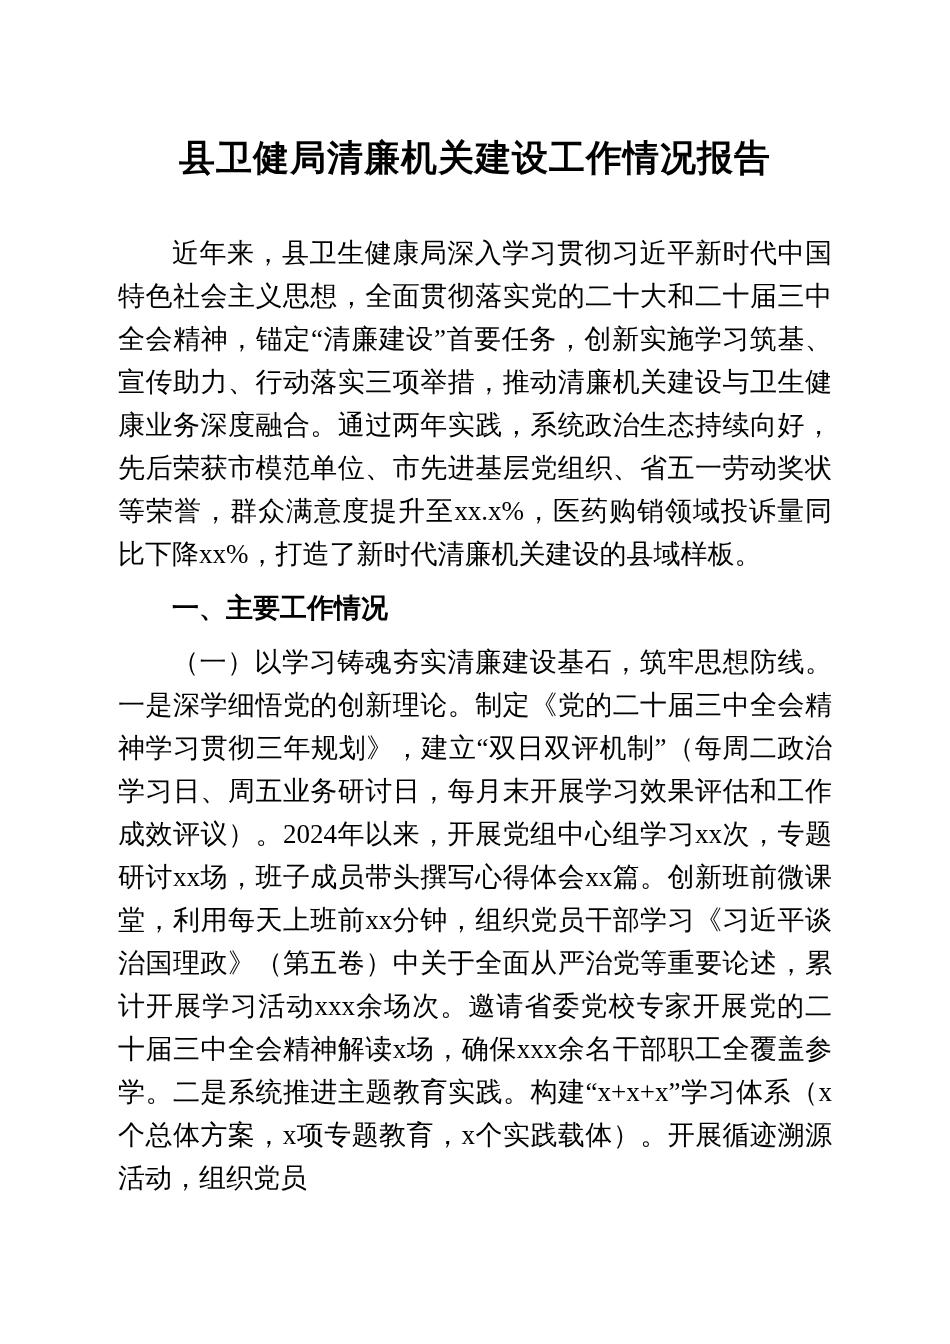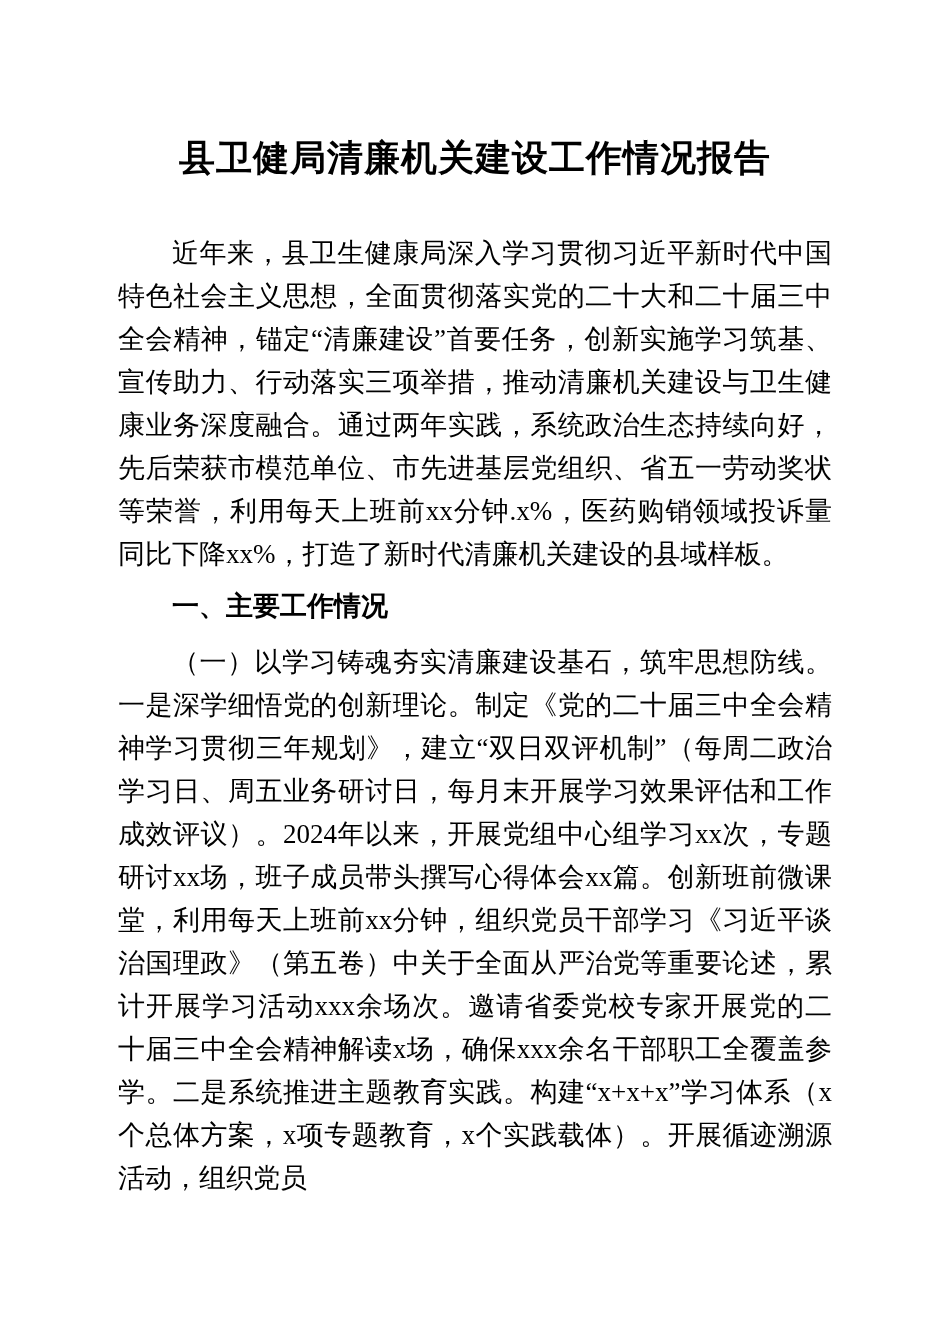--- a/index.html
+++ b/index.html
@@ -33,37 +33,37 @@
     font-family: "Liberation Serif", "DejaVu Serif", serif;
     font-size: 27px;
     line-height: 43px;
     text-align: justify;
     text-justify: inter-ideograph;
     text-indent: 2em;
     margin: 0;
     word-break: break-all;
   }
   .section-heading {
-    font-family: Liberation Mono, monospace;
+    font-family: Liberation Serif, serif;
     font-size: 27px;
     line-height: 43px;
     font-weight: 700;
     text-indent: 2em;
     margin: 11px 0 11px 0;
   }
   .para-lead {
     font-weight: 400;
   }
 </style>
 </head>
 <body>
 
 <div class="page">
 
   <h1 class="doc-title">县卫健局清廉机关建设工作情况报告</h1>
 
-  <p class="body-para">近年来，县卫生健康局深入学习贯彻习近平新时代中国特色社会主义思想，全面贯彻落实党的二十大和二十届三中全会精神，锚定“清廉建设”首要任务，创新实施学习筑基、宣传助力、行动落实三项举措，推动清廉机关建设与卫生健康业务深度融合。通过两年实践，系统政治生态持续向好，先后荣获市模范单位、市先进基层党组织、省五一劳动奖状等荣誉，利用每天上班前xx分钟.x%，医药购销领域投诉量同比下降xx%，打造了新时代清廉机关建设的县域样板。</p>
+  <p class="body-para">近年来，县卫生健康局深入学习贯彻习近平新时代中国特色社会主义思想，全面贯彻落实党的二十大和二十届三中全会精神，锚定“清廉建设”首要任务，创新实施学习筑基、宣传助力、行动落实三项举措，推动清廉机关建设与卫生健康业务深度融合。通过两年实践，系统政治生态持续向好，先后荣获市模范单位、市先进基层党组织、省五一劳动奖状等荣誉，群众满意度提升至xx.x%，医药购销领域投诉量同比下降xx%，打造了新时代清廉机关建设的县域样板。</p>
 
   <h2 class="section-heading">一、主要工作情况</h2>
 
   <p class="body-para"><strong class="para-lead">（一）以学习铸魂夯实清廉建设基石，筑牢思想防线。</strong><span>一是深学细悟党的创新理论。制定《党的二十届三中全会精神学习贯彻三年规划》，建立“双日双评机制”（每周二政治学习日、周五业务研讨日，每月末开展学习效果评估和工作成效评议）。2024年以来，开展党组中心组学习xx次，专题研讨xx场，班子成员带头撰写心得体会xx篇。创新班前微课堂，利用每天上班前xx分钟，组织党员干部学习《习近平谈治国理政》（第五卷）中关于全面从严治党等重要论述，累计开展学习活动xxx余场次。邀请省委党校专家开展党的二十届三中全会精神解读x场，确保xxx余名干部职工全覆盖参学。二是系统推进主题教育实践。构建“x+x+x”学习体系（x个总体方案，x项专题教育，x个实践载体）。开展循迹溯源活动，组织党员</span></p>
 
 </div>
 
 </body></html>

